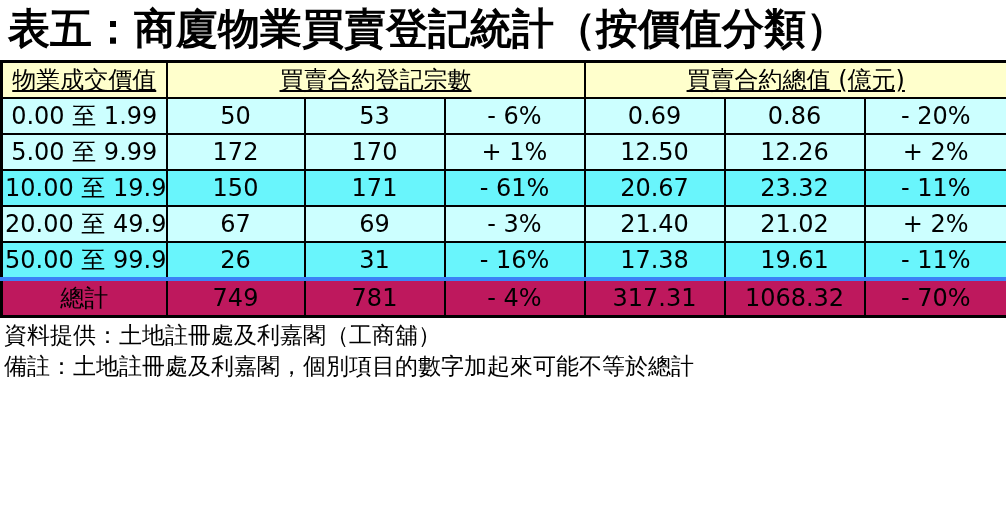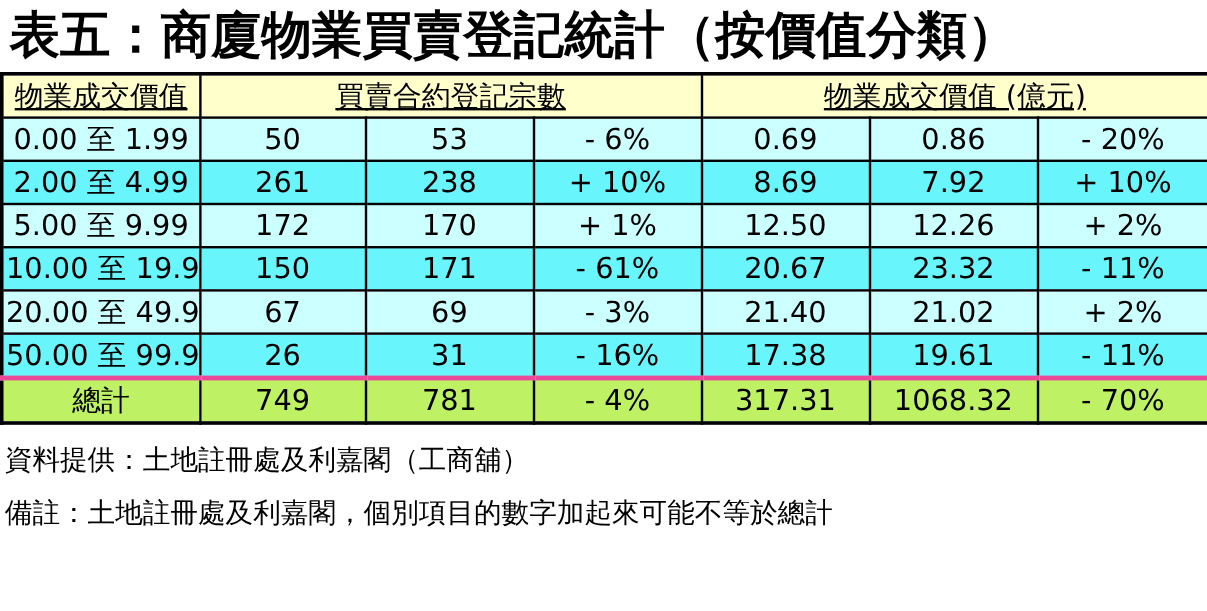--- a/index.html
+++ b/index.html
@@ -32,24 +32,24 @@
     font-size: 24px;
     font-weight: normal;
     padding: 1px 2px;
     height: 36px;
     overflow: hidden;
     white-space: nowrap;
   }
   .hdr  { background: #FFFFCC; text-decoration: underline; }
   .light td { background: #CCFFFF; margin-top: 12px; }
   .dark  td { background: #69F5FC; }
-  .total td { background: #bef264; border-top: 4px solid #ec4899; }
+  .total td { background: #be185d; border-top: 4px solid #3b82f6; }
   .footnote {
     font-size: 23px;
-    padding: 16px 4px 0 4px;
+    padding: 3px 4px 0 4px;
     line-height: 1.25;
     white-space: nowrap;
   }
 </style>
 </head>
 <body>
 
 <div class="title">表五：商廈物業買賣登記統計（按價值分類）</div>
 
 <table class="stats">
@@ -59,40 +59,31 @@
       <col style="width:140px">
       <col style="width:140px">
     <col style="width:140px">
       <col style="width:140px">
       <col style="width:143px">
   </colgroup>
   <tbody>
     <tr>
       <td class="hdr">物業成交價值</td>
       <td class="hdr" colspan="3">買賣合約登記宗數</td>
-      <td class="hdr" colspan="3">物業成交價值 (億元)</td>
+      <td class="hdr" colspan="3">買賣合約總值 (億元)</td>
     </tr>
 
     <tr class="light">
       <td>0.00 至 1.99</td>
       <td>50</td>
       <td>53</td>
       <td>- 6%</td>
       <td>0.69</td>
       <td>0.86</td>
       <td>- 20%</td>
-    </tr>
-    <tr class="dark">
-      <td>2.00 至 4.99</td>
-      <td>261</td>
-      <td>238</td>
-      <td>+ 10%</td>
-      <td>8.69</td>
-      <td>7.92</td>
-      <td>+ 10%</td>
     </tr>
     <tr class="light">
       <td>5.00 至 9.99</td>
       <td>172</td>
       <td>170</td>
       <td>+ 1%</td>
       <td>12.50</td>
       <td>12.26</td>
       <td>+ 2%</td>
     </tr>

